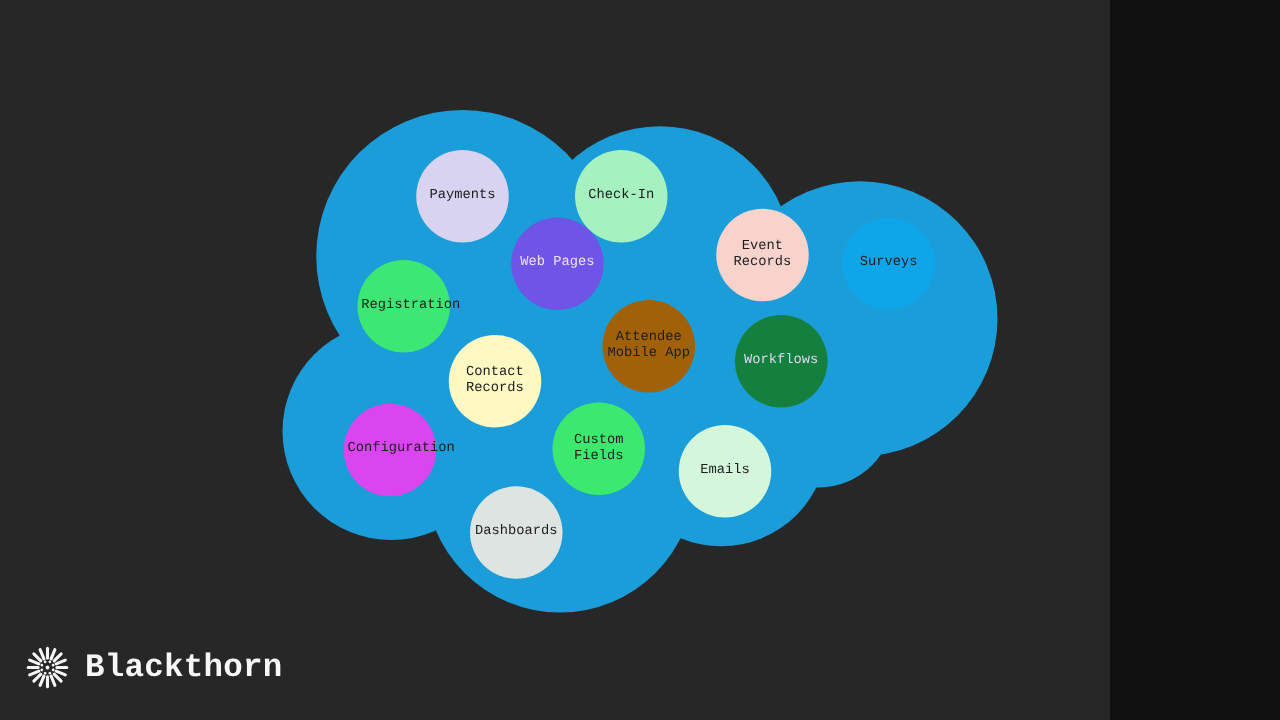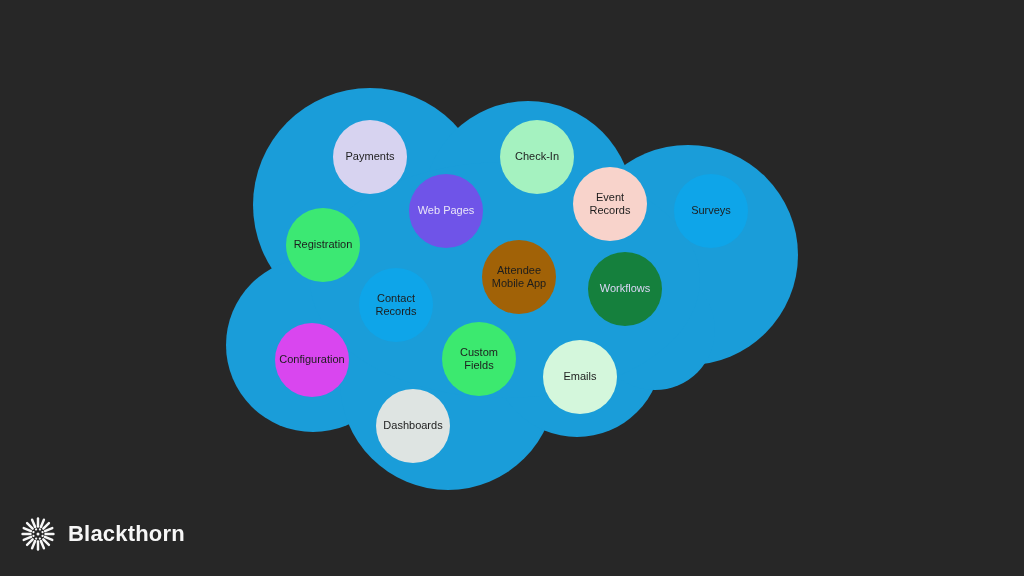--- a/index.html
+++ b/index.html
@@ -1,35 +1,35 @@
 <!DOCTYPE html>
 <html><head>
 <meta charset="utf-8">
 <style>
   html,body{margin:0;padding:0;background:#111;}
   .stage{
-    position:relative;width:1024px;height:576px;overflow:hidden;
+    position:relative;width:888px;height:576px;overflow:hidden;
     background:#272727;
-    font-family:Liberation Sans, sans-serif;
+    font-family:Liberation Mono, monospace;
   }
   .cloud-svg{position:absolute;left:0;top:0;}
   .bubble{
     position:absolute;width:74px;height:74px;border-radius:50%;
     display:flex;align-items:center;justify-content:center;text-align:center;
   }
   .bubble-label{
     display:block;width:68px;
     font-size:11px;line-height:1.2;font-weight:400;letter-spacing:0px;
   }
   .logo{
     position:absolute;left:19px;top:511px;height:46px;
     display:flex;align-items:center;gap:11px;
   }
   .logo-text{
-    color:#f7f7f7;font-size:22px;font-weight:700;letter-spacing:0.2px;
+    color:#f7f7f7;font-size:26px;font-weight:700;letter-spacing:0.2px;
   }
 </style>
 </head>
 <body>
 
 <div class="stage" style="background-color: rgb(39, 39, 39);">
 
   <svg class="cloud-svg" width="1024" height="576" viewBox="0 0 1024 576" aria-hidden="true">
     <g fill="#1A9DD9">
       <circle cx="370" cy="205" r="117"></circle>
@@ -39,42 +39,42 @@
       <circle cx="448" cy="382" r="108"></circle>
       <circle cx="577" cy="352" r="85"></circle>
       <circle cx="655" cy="330" r="60"></circle>
       <ellipse cx="505" cy="280" rx="195" ry="118"></ellipse>
     </g>
   </svg>
 
   <div class="bubble" style="left: 333px; top: 120px; background-color: rgb(215, 211, 240);">
     <span class="bubble-label" style="color: rgb(29, 29, 29);">Payments</span>
   </div>
-  <div class="bubble" style="left: 500px; top: 120px; background-color: rgb(165, 242, 192);">
+  <div class="bubble" style="left: 460px; top: 120px; background-color: rgb(165, 242, 192);">
     <span class="bubble-label" style="color: rgb(29, 29, 29);">Check-In</span>
   </div>
   <div class="bubble" style="left: 409px; top: 174px; background-color: rgb(111, 84, 232);">
     <span class="bubble-label" style="color: rgb(233, 229, 248);">Web Pages</span>
   </div>
   <div class="bubble" style="left: 286px; top: 208px; background-color: rgb(60, 232, 115);">
     <span class="bubble-label" style="color: rgb(29, 29, 29);">Registration</span>
   </div>
   <div class="bubble" style="left: 573px; top: 167px; background-color: rgb(248, 211, 203);">
     <span class="bubble-label" style="color: rgb(29, 29, 29);">Event Records</span>
   </div>
   <div class="bubble" style="left: 674px; top: 174px; background-color: #0ea5e9;">
     <span class="bubble-label" style="color: rgb(29, 29, 29);">Surveys</span>
   </div>
   <div class="bubble" style="left: 482px; top: 240px; background-color: #a16207;">
     <span class="bubble-label" style="color: rgb(29, 29, 29);">Attendee Mobile App</span>
   </div>
   <div class="bubble" style="left: 588px; top: 252px; background-color: #15803d;">
     <span class="bubble-label" style="color: rgb(220, 214, 246);">Workflows</span>
   </div>
-  <div class="bubble" style="left: 359px; top: 268px; background-color: #0ea5e9;">
+  <div class="bubble" style="left: 359px; top: 268px; background-color: #fef9c3;">
     <span class="bubble-label" style="color: rgb(29, 29, 29);">Contact Records</span>
   </div>
   <div class="bubble" style="left: 275px; top: 323px; background-color: #d946ef;">
     <span class="bubble-label" style="color: rgb(29, 29, 29);">Configuration</span>
   </div>
   <div class="bubble" style="left: 442px; top: 322px; background-color: rgb(60, 233, 111);">
     <span class="bubble-label" style="color: rgb(29, 29, 29);">Custom Fields</span>
   </div>
   <div class="bubble" style="left: 543px; top: 340px; background-color: rgb(212, 247, 220); text-align: center;">
     <span class="bubble-label" style="color: rgb(29, 29, 29);">Emails</span>

